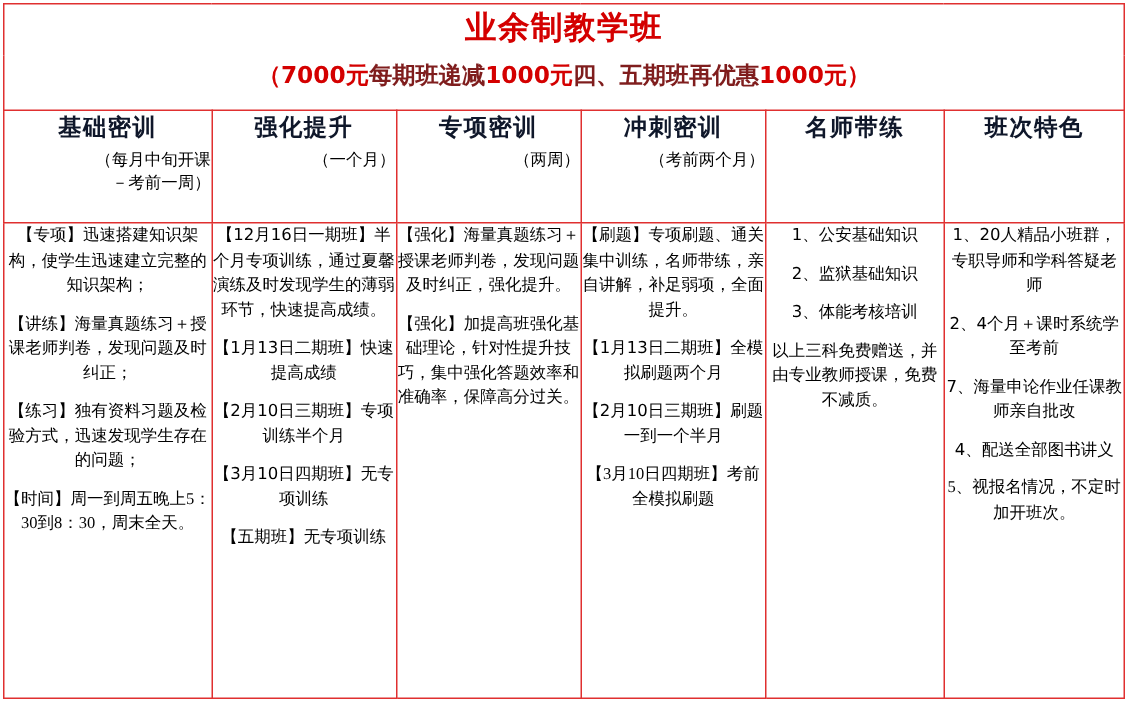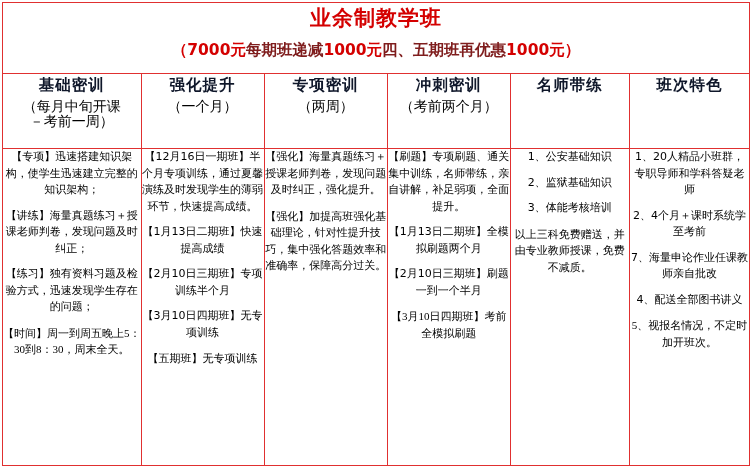--- a/index.html
+++ b/index.html
@@ -65,24 +65,25 @@
     padding: 4px 2px;
   }
   .head-main {
     font-size: 15.5px;
     font-weight: bold;
     color: #0f172a;
     line-height: 22px;
     letter-spacing: 1px;
   }
   .head-sub {
-    font-size: 14px;
+    font-size: 11px;
     color: #000;
     line-height: 15px;
     margin-top: 3px;
+    text-align: right;
   }
   .body-cell {
     padding: 6px 6px 4px 6px;
     font-size: 11px;
     line-height: 16.5px;
     color: #000;
   }
   .para {
     margin: 0 0 9px 0;
     text-align: center;

